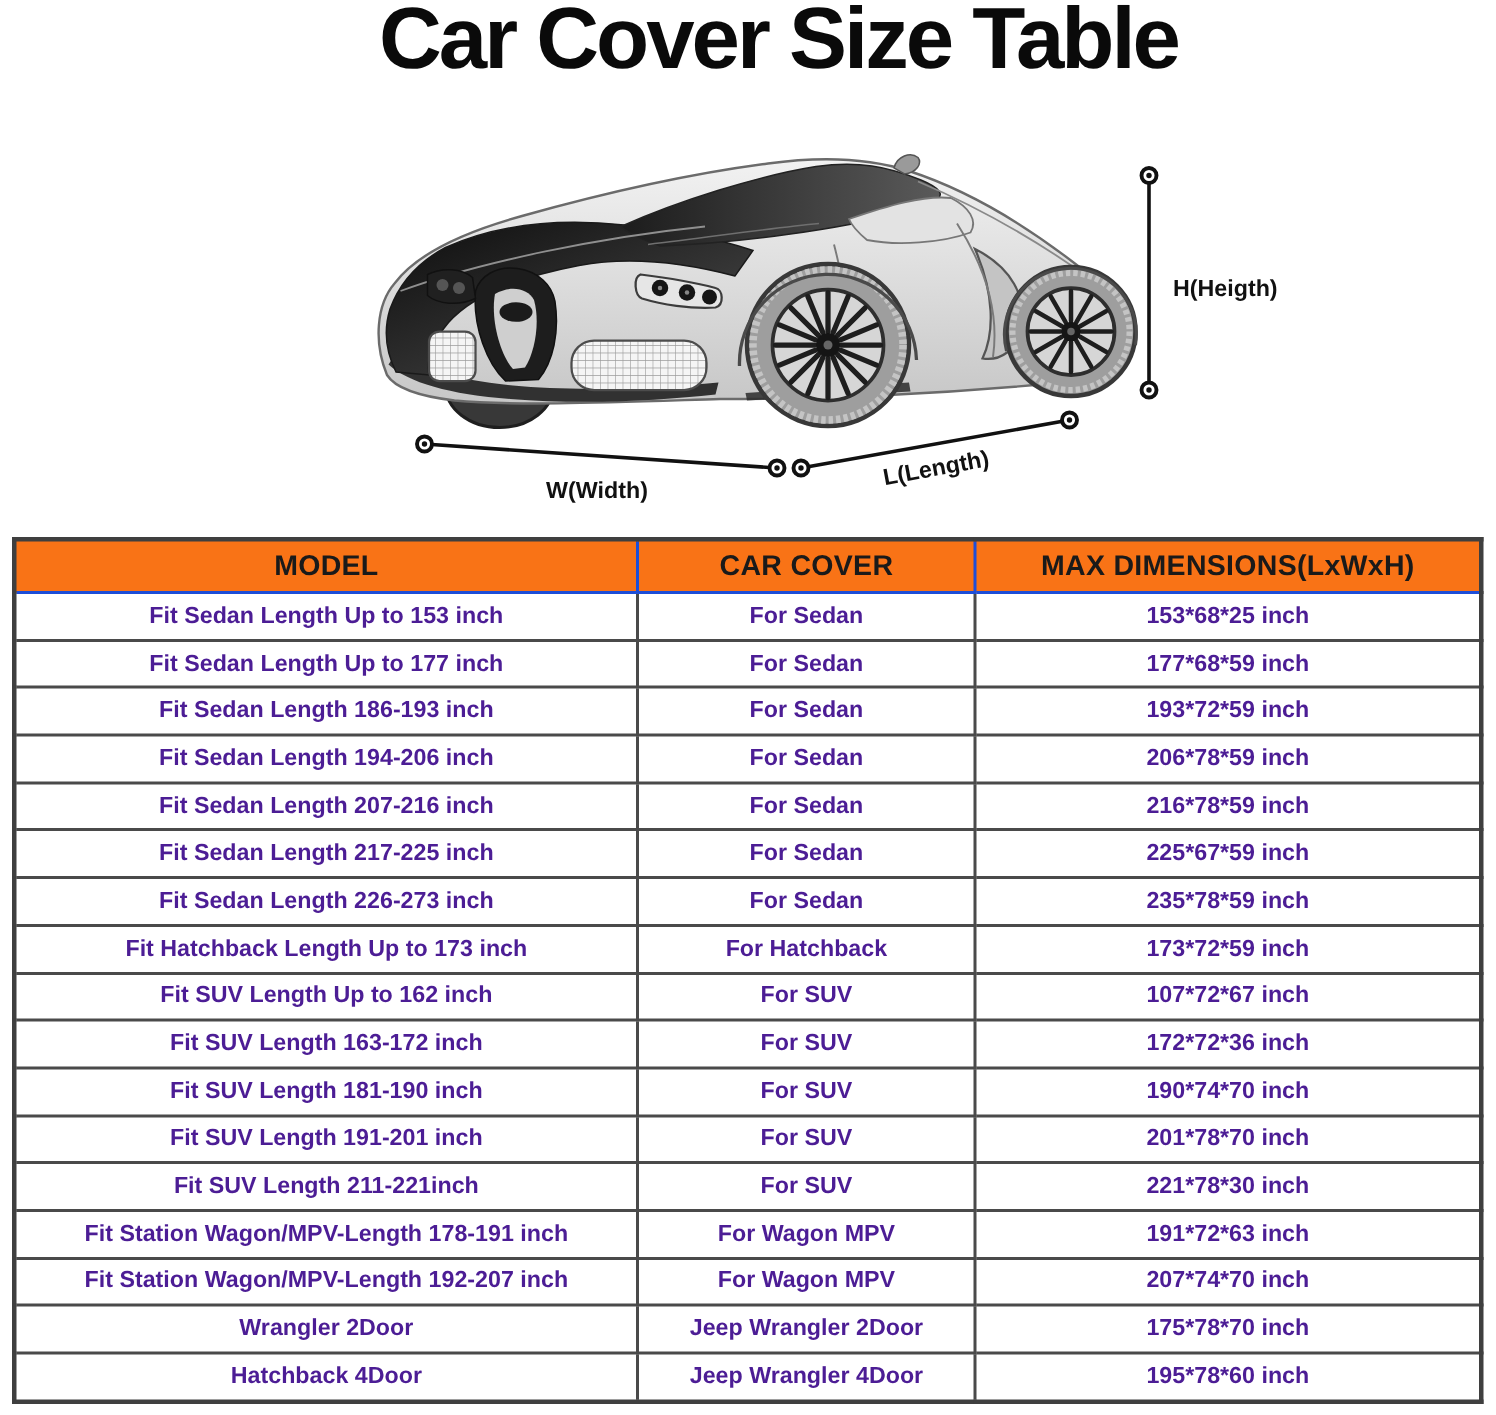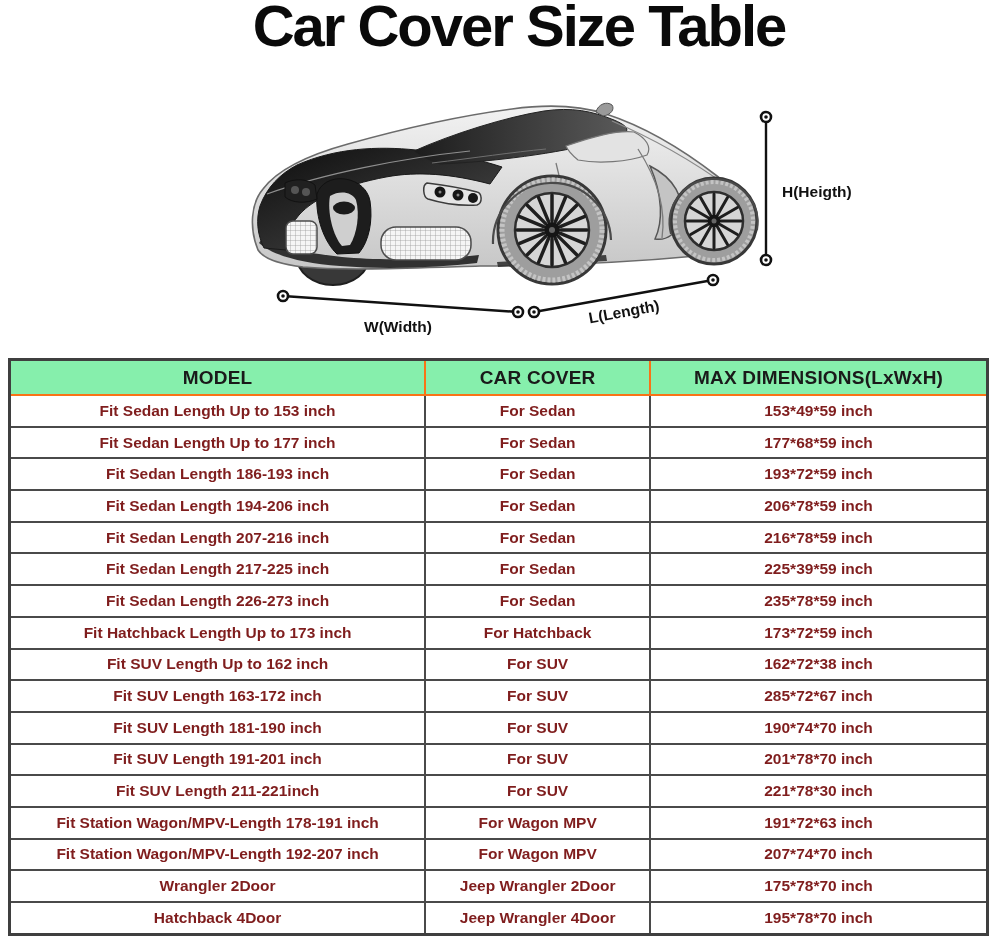--- a/index.html
+++ b/index.html
@@ -13,26 +13,26 @@
     white-space:nowrap;
   }
   .diagram{position:absolute;left:240px;top:95px;width:640px;height:250px;}
   .dim-label{font-family:"Liberation Sans",sans-serif;font-size:15.5px;font-weight:600;fill:#111;}
   .size-table{
     position:absolute;left:8px;top:358px;width:981px;height:578px;
     border-collapse:collapse;table-layout:fixed;
     border:3px solid #3f3f3f;
   }
   .size-table th{
-    background:#86efac;border:2px solid #f97316;height:33px;
+    background:#f97316;border:2px solid #1d4ed8;height:33px;
     font-size:19px;font-weight:700;letter-spacing:.2px;color:#1a1a1a;
     text-align:center;vertical-align:middle;padding:0;
   }
   .size-table td{
-    border:2px solid #4a4a4a;font-size:15.5px;font-weight:700;color:#7f1d1d;
+    border:2px solid #4a4a4a;font-size:15.5px;font-weight:700;color:#4c1d95;
     text-align:center;vertical-align:middle;padding:0;white-space:nowrap;
     overflow:hidden;
   }
 </style>
 </head>
 <body>
 
 <div class="stage">
 
   <div class="page-title">Car Cover Size Table</div>
@@ -199,21 +199,21 @@
       <tr>
         <th>MODEL</th>
         <th>CAR COVER</th>
         <th>MAX DIMENSIONS(LxWxH)</th>
       </tr>
     </thead>
     <tbody>
         <tr>
           <td>Fit Sedan Length Up to 153 inch</td>
           <td>For Sedan</td>
-          <td>153*49*59 inch</td>
+          <td>153*68*25 inch</td>
         </tr>
         <tr>
           <td>Fit Sedan Length Up to 177 inch</td>
           <td>For Sedan</td>
           <td>177*68*59 inch</td>
         </tr>
         <tr>
           <td>Fit Sedan Length 186-193 inch</td>
           <td>For Sedan</td>
           <td>193*72*59 inch</td>
@@ -224,41 +224,41 @@
           <td>206*78*59 inch</td>
         </tr>
         <tr>
           <td>Fit Sedan Length 207-216 inch</td>
           <td>For Sedan</td>
           <td>216*78*59 inch</td>
         </tr>
         <tr>
           <td>Fit Sedan Length 217-225 inch</td>
           <td>For Sedan</td>
-          <td>225*39*59 inch</td>
+          <td>225*67*59 inch</td>
         </tr>
         <tr>
           <td>Fit Sedan Length 226-273 inch</td>
           <td>For Sedan</td>
           <td>235*78*59 inch</td>
         </tr>
         <tr>
           <td>Fit Hatchback Length Up to 173 inch</td>
           <td>For Hatchback</td>
           <td>173*72*59 inch</td>
         </tr>
         <tr>
           <td>Fit SUV Length Up to 162 inch</td>
           <td>For SUV</td>
-          <td>162*72*38 inch</td>
+          <td>107*72*67 inch</td>
         </tr>
         <tr>
           <td>Fit SUV Length 163-172 inch</td>
           <td>For SUV</td>
-          <td>285*72*67 inch</td>
+          <td>172*72*36 inch</td>
         </tr>
         <tr>
           <td>Fit SUV Length 181-190 inch</td>
           <td>For SUV</td>
           <td>190*74*70 inch</td>
         </tr>
         <tr>
           <td>Fit SUV Length 191-201 inch</td>
           <td>For SUV</td>
           <td>201*78*70 inch</td>
@@ -279,18 +279,18 @@
           <td>207*74*70 inch</td>
         </tr>
         <tr>
           <td>Wrangler 2Door</td>
           <td>Jeep Wrangler 2Door</td>
           <td>175*78*70 inch</td>
         </tr>
         <tr>
           <td>Hatchback 4Door</td>
           <td>Jeep Wrangler 4Door</td>
-          <td>195*78*70 inch</td>
+          <td>195*78*60 inch</td>
         </tr>
       </tbody>
   </table>
 
 </div>
 
 </body></html>

